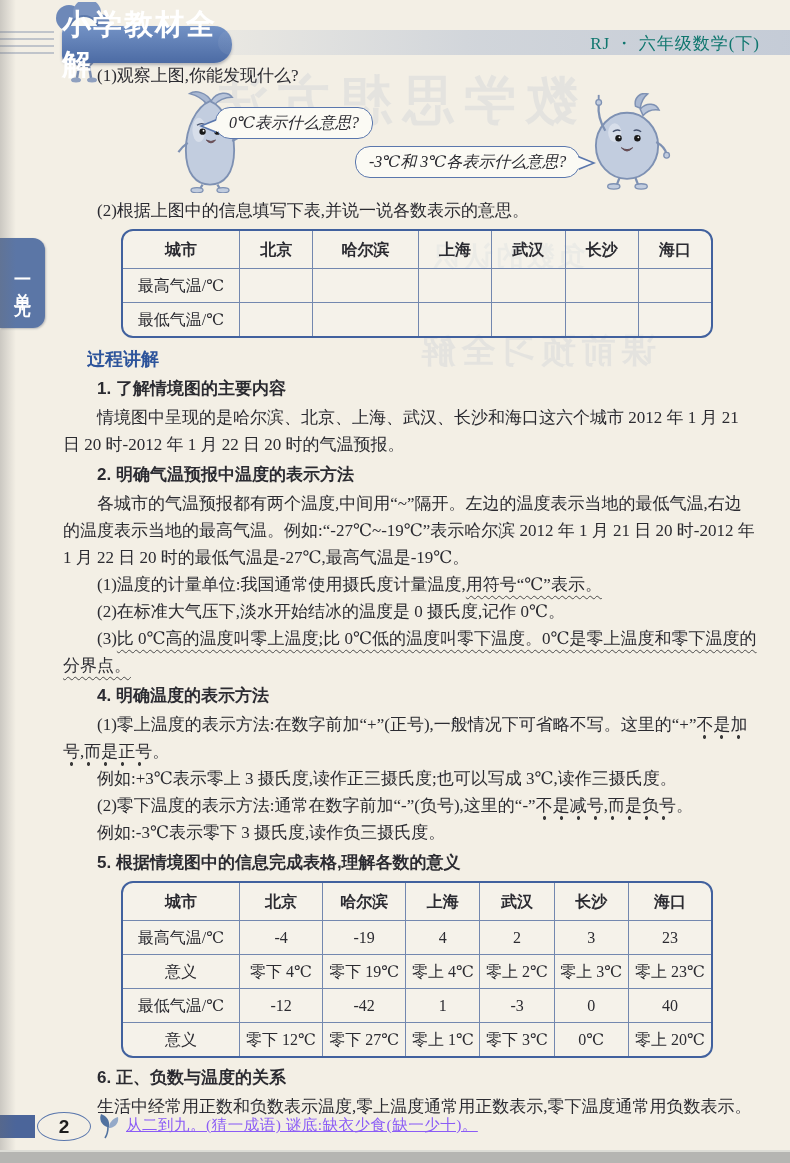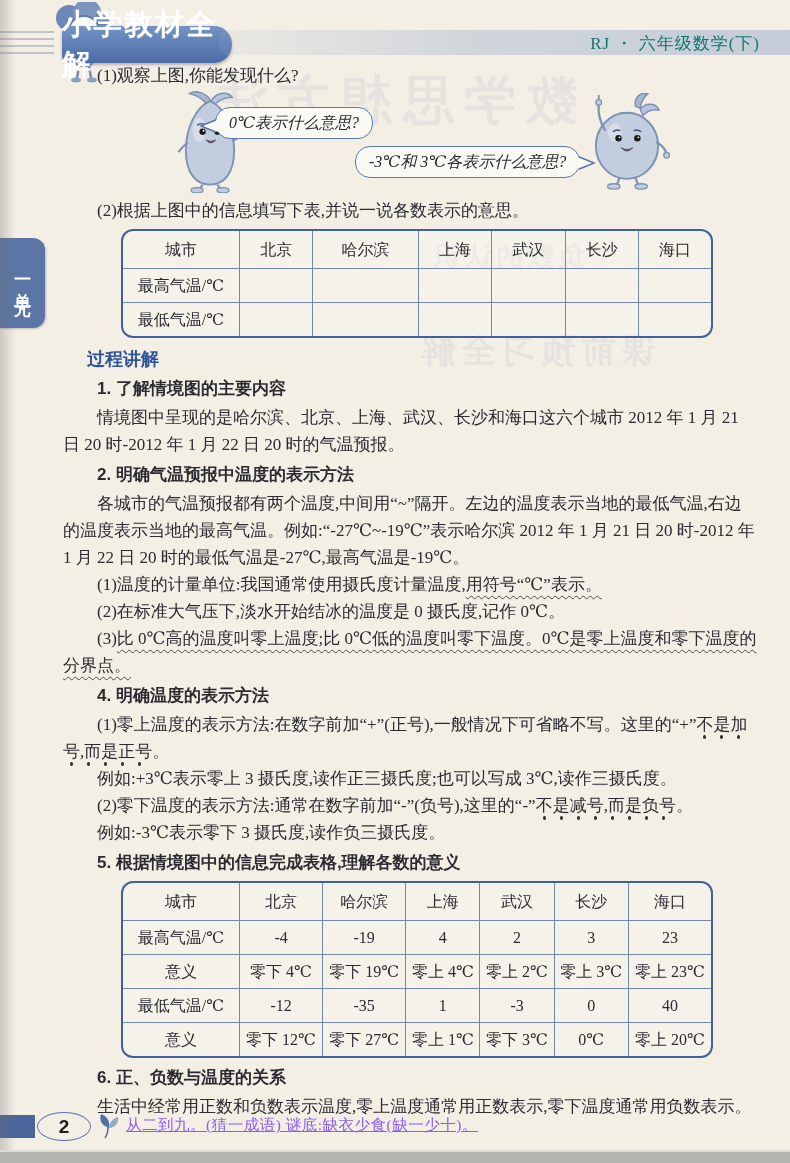--- a/index.html
+++ b/index.html
@@ -62,21 +62,21 @@
   .bubble-right{left:292px;top:55px;}
   .tail{position:absolute;width:0;height:0;border-style:solid;}
   .tail-l-out{left:-17px;top:11px;border-width:7px 17px 7px 0;border-color:transparent #5a77ad transparent transparent;}
   .tail-l-in{left:-13px;top:12px;border-width:6px 15px 6px 0;border-color:transparent #fbfaf4 transparent transparent;}
   .tail-r-out{right:-17px;top:9px;border-width:7px 0 7px 17px;border-color:transparent transparent transparent #5a77ad;}
   .tail-r-in{right:-13px;top:10px;border-width:6px 0 6px 15px;border-color:transparent transparent transparent #fbfaf4;}
   
   .tbl-wrap{border:2px solid #41619e;border-radius:12px;overflow:hidden;width:588px;margin:5px 0 7px 58px;background:rgba(250,249,243,.35);}
   table.grid{border-collapse:collapse;width:100%;font-size:16px;}
   table.grid td{border:1px solid #7388af;text-align:center;padding:0 2px;height:33px;}
-  table.grid tr.hdr td{height:37px;}
+  table.grid tr.hdr td{height:37px;font-weight:bold;}
   table.grid td.c0{width:112px;}
   table.grid td:first-child{border-left:none;}
   table.grid td:last-child{border-right:none;}
   table.grid tr:first-child td{border-top:none;}
   table.grid tr:last-child td{border-bottom:none;}
   .tbl-filled td{height:35px;}
   
   .footer{position:absolute;left:0;bottom:20px;width:100%;height:32px;}
   .footer-block{position:absolute;left:0;top:4px;width:35px;height:23px;background:#4b659a;}
   .page-oval{position:absolute;left:37px;top:1px;width:52px;height:27px;border:1.5px solid #5a77ad;
@@ -261,21 +261,21 @@
           <td>零下 4℃</td>
           <td>零下 19℃</td>
           <td>零上 4℃</td>
           <td>零上 2℃</td>
           <td>零上 3℃</td>
           <td>零上 23℃</td>
         </tr>
         <tr>
           <td class="c0">最低气温/℃</td>
           <td>-12</td>
-          <td>-35</td>
+          <td>-42</td>
           <td>1</td>
           <td>-3</td>
           <td>0</td>
           <td>40</td>
         </tr>
         <tr>
           <td class="c0">意义</td>
           <td>零下 12℃</td>
           <td>零下 27℃</td>
           <td>零上 1℃</td>

